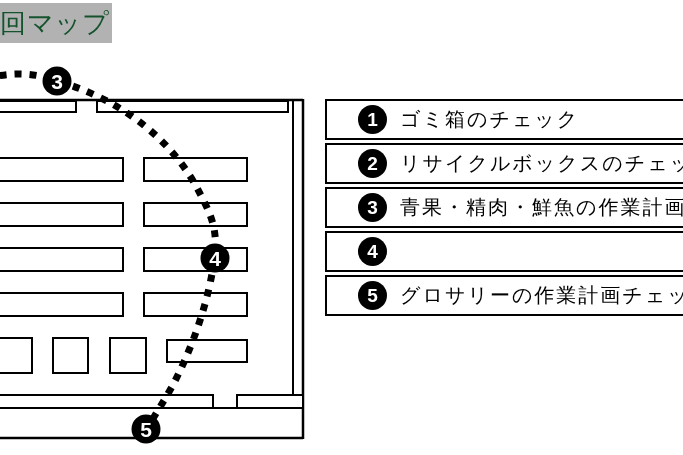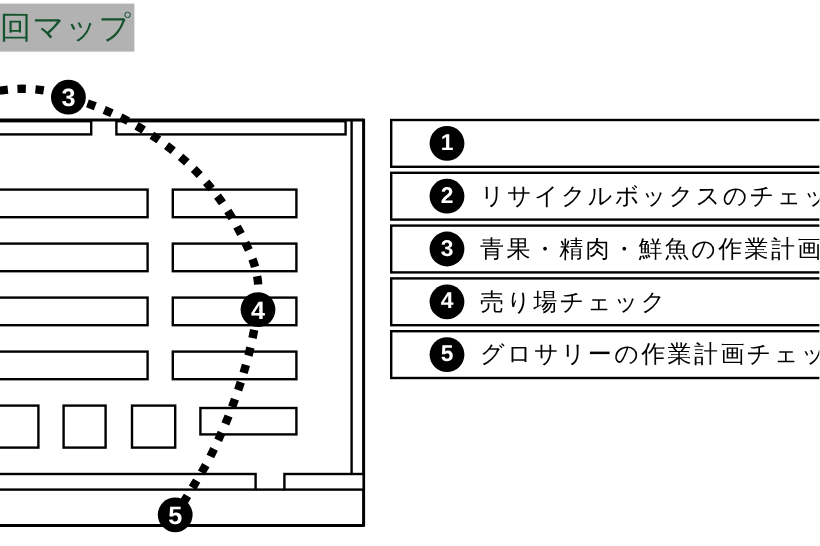--- a/index.html
+++ b/index.html
@@ -129,32 +129,32 @@
     </g>
   </svg>
 
   <div id="title-box">
     <span>回マップ</span>
   </div>
 
   <div id="legend">
     <div class="legend-row">
       <div class="badge">1</div>
+      <div class="legend-label">ゴミ箱のチェック</div>
     </div>
     <div class="legend-row">
       <div class="badge">2</div>
       <div class="legend-label">リサイクルボックスのチェッ</div>
     </div>
     <div class="legend-row">
       <div class="badge">3</div>
       <div class="legend-label">青果・精肉・鮮魚の作業計画</div>
     </div>
     <div class="legend-row">
       <div class="badge">4</div>
-      <div class="legend-label">売り場チェック</div>
     </div>
     <div class="legend-row">
       <div class="badge">5</div>
       <div class="legend-label">グロサリーの作業計画チェッ</div>
     </div>
   </div>
 
 </div>
 
 </body></html>

